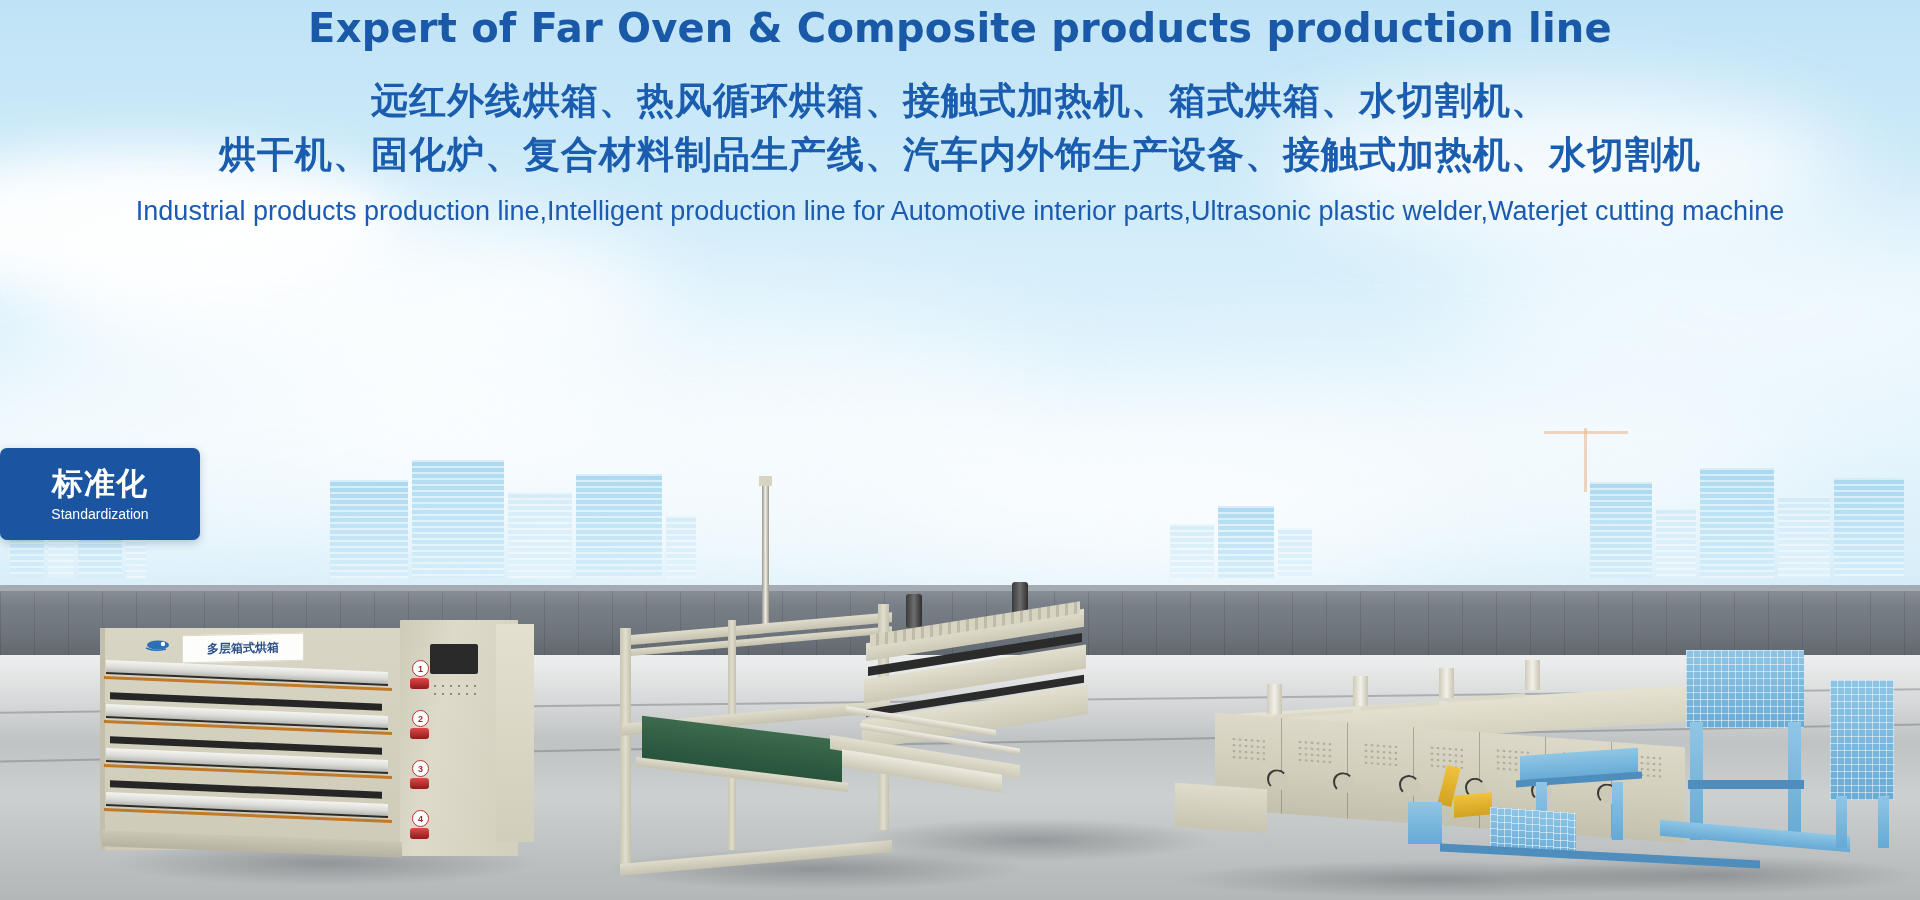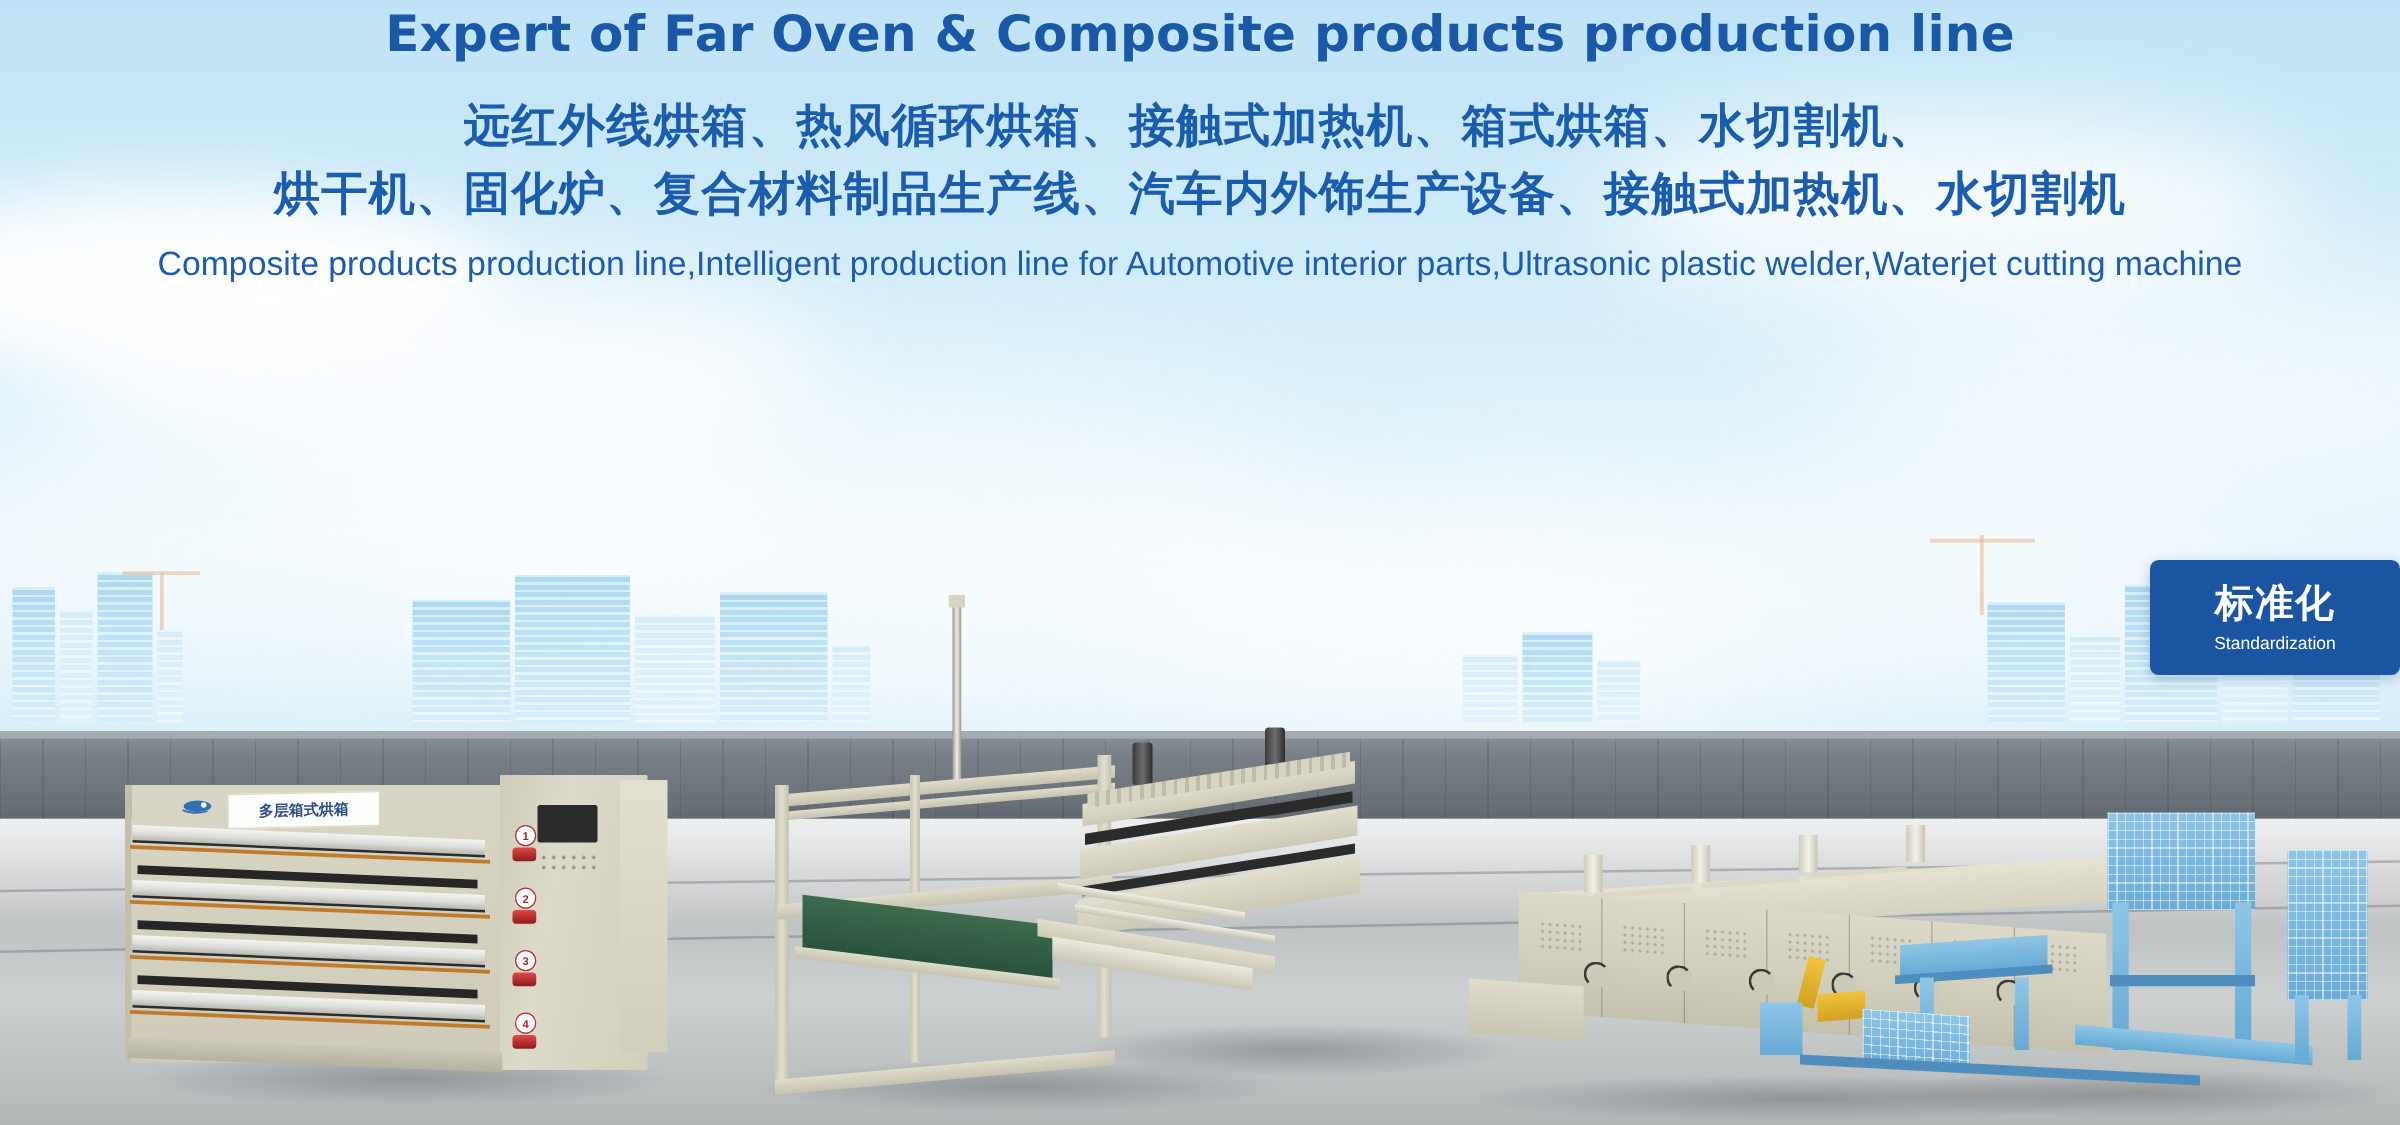--- a/index.html
+++ b/index.html
@@ -72,21 +72,21 @@
   .cn-block{margin-top:24px;}
   .en-line{
     font-size:27px;line-height:38px;color:#1b5bb0;font-weight:normal;
     font-family:"Liberation Sans","DejaVu Sans",sans-serif;
   }
   .en-block{margin-top:10px;}
 
   
   .badges{
     position:absolute;left:0;top:448px;width:1920px;
-    display:flex;justify-content:flex-end;align-items:flex-start;gap:108px;
+    display:flex;justify-content:flex-start;align-items:flex-start;gap:108px;
   }
   .badge{
     width:200px;height:92px;border-radius:7px;
     background:#1b55a2;
     display:flex;flex-direction:column;align-items:center;justify-content:center;
     box-shadow:0 3px 9px rgba(20,60,110,.25);
   }
   .badge .cn{
     color:#ffffff;font-size:31px;font-weight:bold;line-height:36px;letter-spacing:1px;
     font-family:"DejaVu Sans","Liberation Sans",sans-serif;
@@ -231,21 +231,21 @@
 
   <div class="head-wrap">
     <div class="h2">Expert of Far Oven &amp; Composite products production line</div>
 
     <div class="cn-block">
       <div class="cn-line">远红外线烘箱、热风循环烘箱、接触式加热机、箱式烘箱、水切割机、</div>
       <div class="cn-line">烘干机、固化炉、复合材料制品生产线、汽车内外饰生产设备、接触式加热机、水切割机</div>
     </div>
 
     <div class="en-block">
-      <div class="en-line">Composite products production line,Intelligent production line for Automotive interior parts,Ultrasonic plastic welder,Waterjet cutting machine</div>
+      <div class="en-line">Industrial products production line,Intelligent production line for Automotive interior parts,Ultrasonic plastic welder,Waterjet cutting machine</div>
     </div>
   </div>
 
   <div class="badges">
     <div class="badge">
       <div class="cn">标准化</div>
       <div class="en">Standardization</div>
     </div>
   </div>
 

